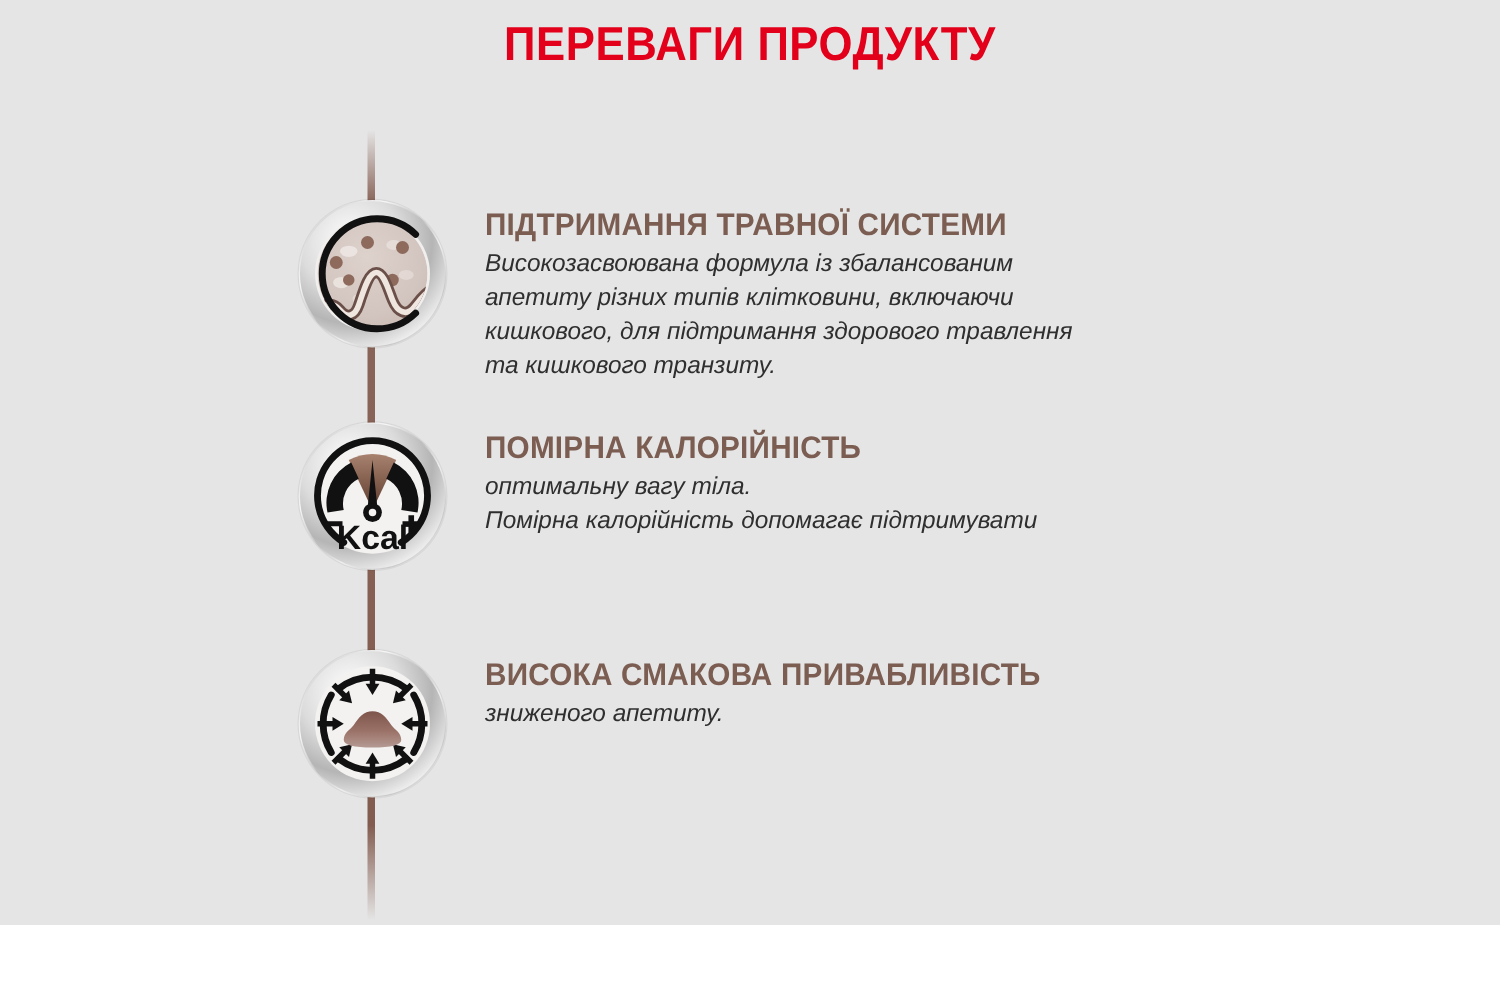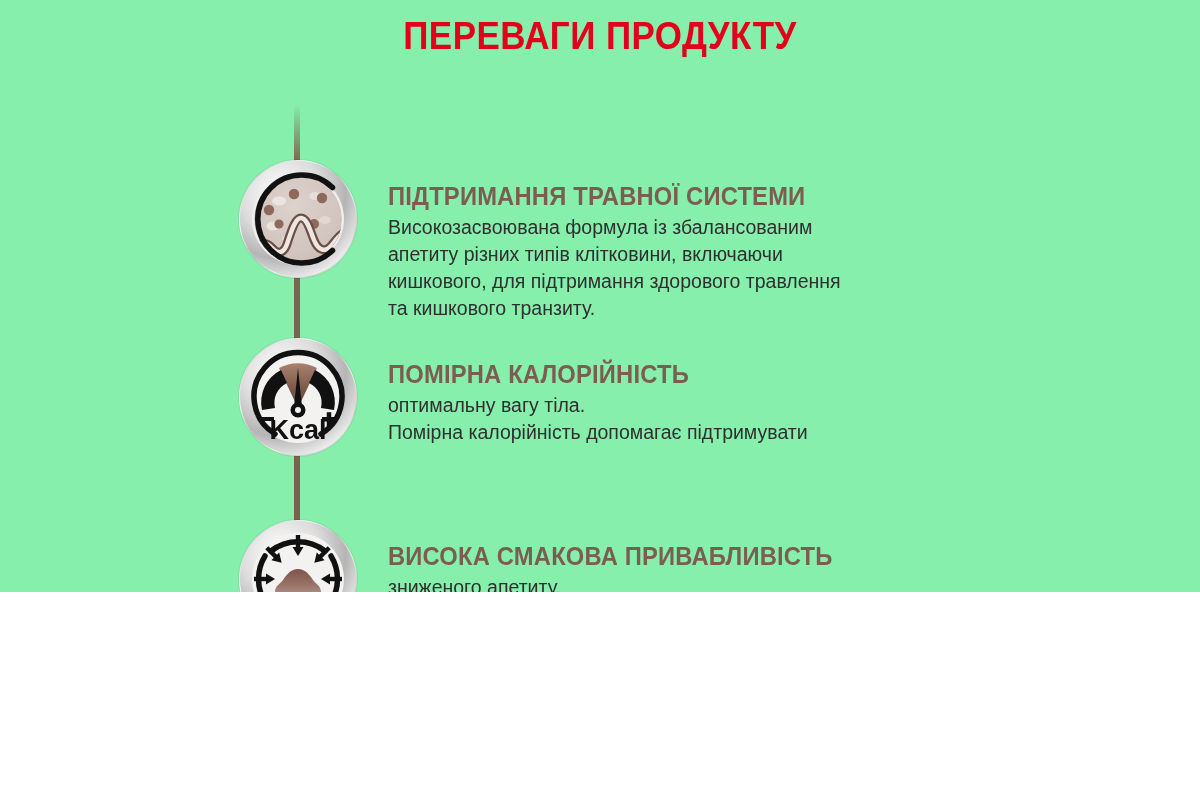--- a/index.html
+++ b/index.html
@@ -8,22 +8,22 @@
     padding: 0;
     background: #ffffff;
   }
   body {
     font-family: "Liberation Sans", sans-serif;
     -webkit-font-smoothing: antialiased;
   }
   #page {
     position: relative;
     width: 1200px;
-    height: 592px;
-    background: #86efac;
+    height: 740px;
+    background: #e5e5e5;
     overflow: hidden;
   }
 
   
   #page-title {
     position: absolute;
     top: 14px;
     left: 0;
     width: 1200px;
     text-align: center;
@@ -84,21 +84,21 @@
   }
   .icon-badge > svg {
     display: block;
     width: 118px;
     height: 118px;
   }
 
   .benefit-text {
     position: absolute;
     left: 388px;
-    top: 22px;
+    top: 6px;
     width: 580px;
   }
   .benefit-heading {
     color: #7c5d52;
     font-family: "Liberation Sans Narrow", "Liberation Sans", sans-serif;
     font-weight: bold;
     font-size: 25px;
     line-height: 28px;
     letter-spacing: 0.2px;
     margin: 0 0 4px 0;
@@ -106,21 +106,21 @@
     transform: scaleX(0.95);
     transform-origin: left center;
   }
   .benefit-body {
     color: #2f2f2f;
     font-size: 19.5px;
     line-height: 27px;
     margin: 0;
     max-width: 560px;
   }
-  .benefit-body .ln { display: block; }
+  .benefit-body .ln { display: block; font-style: italic; }
 
   
   #brand-bar {
     position: absolute;
     left: 0;
     top: 744px;
     width: 1200px;
     height: 56px;
   }
   .bar-seg-left {

